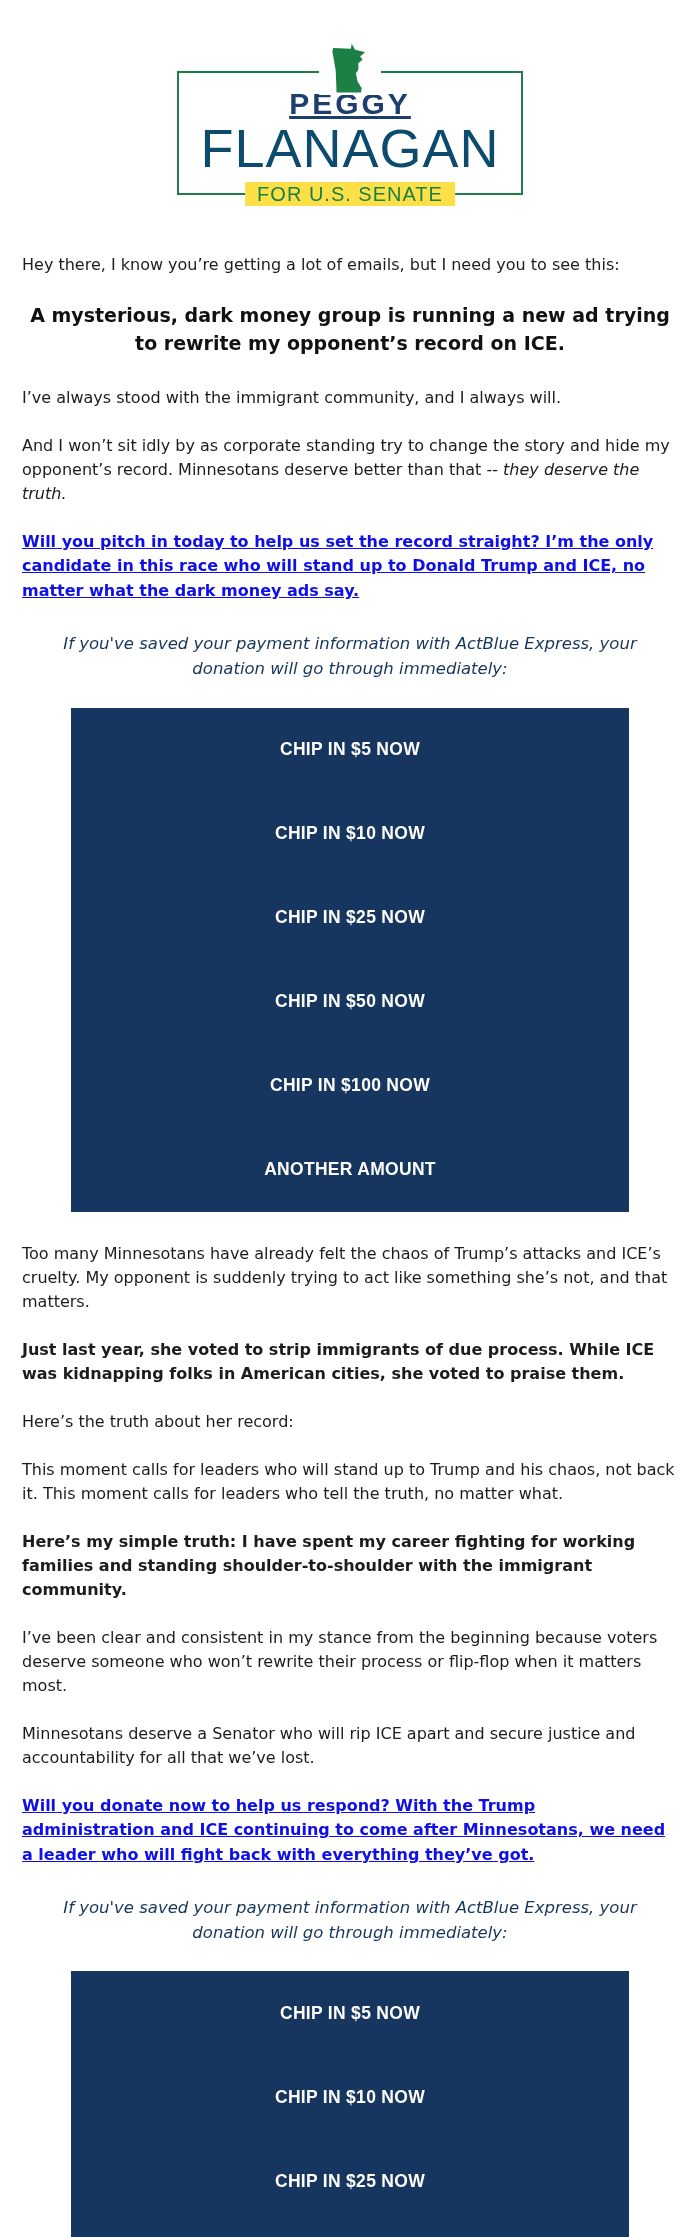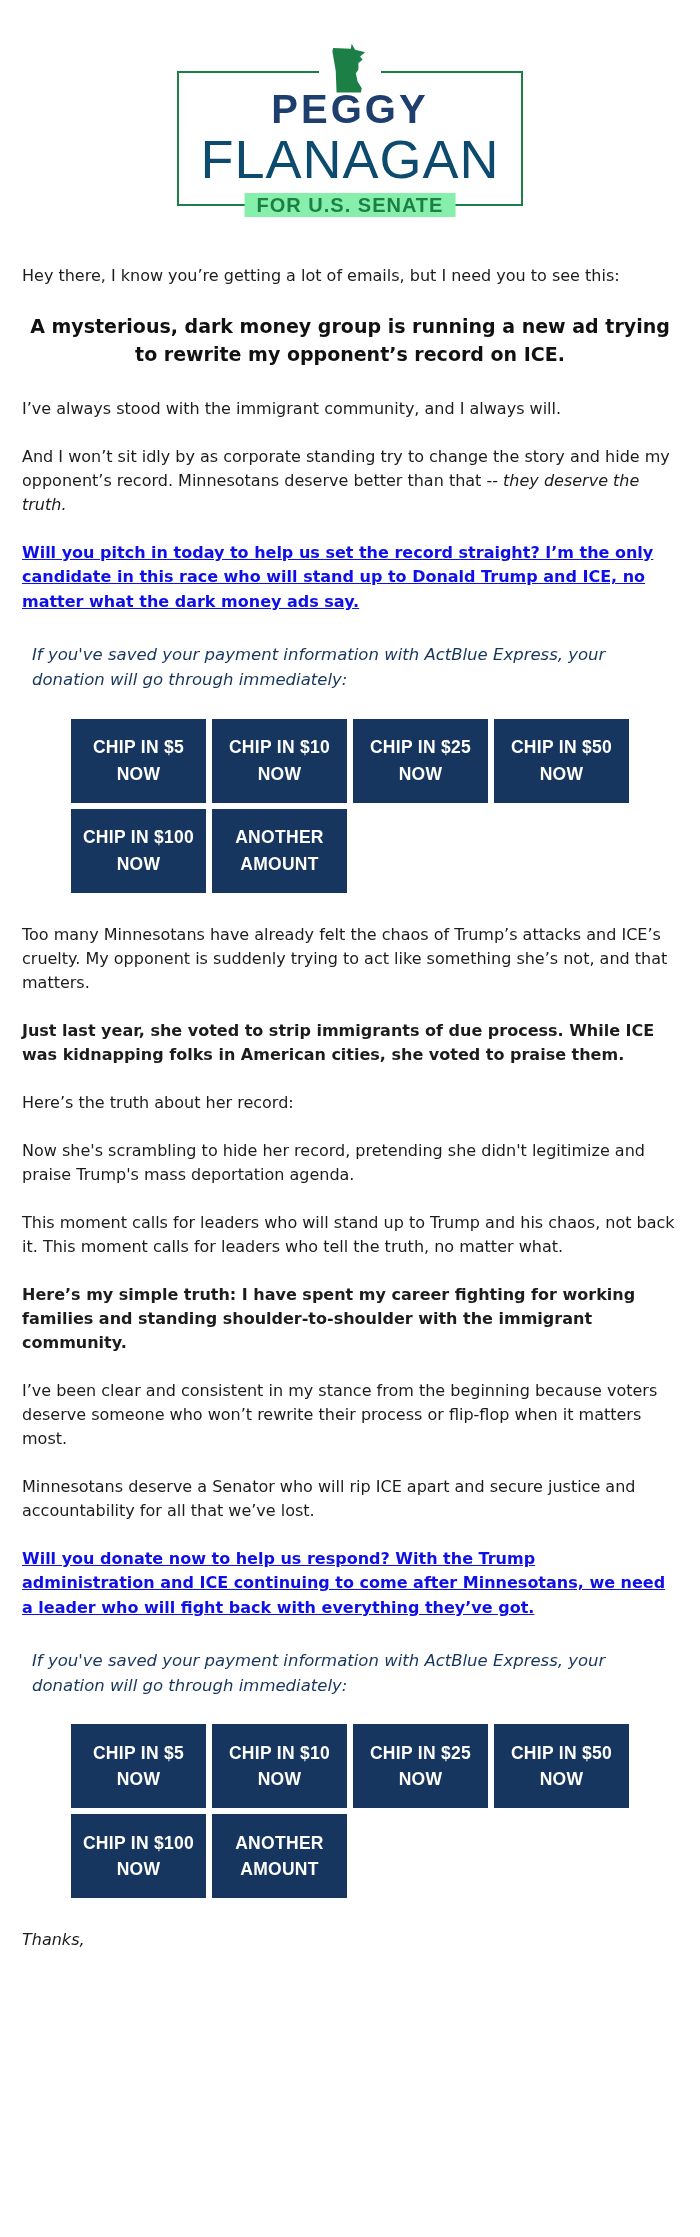--- a/index.html
+++ b/index.html
@@ -24,57 +24,57 @@
     padding:14px 6px 16px 6px;
     margin-top:26px;
   }
   .mn-icon {
     position:absolute; top:-30px; left:50%; transform:translateX(-50%);
     background:#ffffff; padding:0 10px; line-height:0;
   }
   .logo-peggy {
     font-family:"Liberation Sans", sans-serif;
     font-weight:bold; color:#1e3e6e;
-    font-size:40px; letter-spacing:3px; line-height:1.1;
+    font-size:30px; letter-spacing:3px; line-height:1.1;text-decoration:underline;
   }
   .logo-flanagan {
     font-family:"Liberation Sans", sans-serif;
     font-weight:normal; color:#0c4a6e;
     font-size:54px; letter-spacing:1px; line-height:1.05;
   }
   .logo-tagline {
     position:absolute; bottom:-13px; left:50%; transform:translateX(-50%);
-    background:#86efac; padding:0 12px; white-space:nowrap;
+    background:#fde047; padding:0 12px; white-space:nowrap;
     font-family:"Liberation Sans", sans-serif;
-    font-weight:bold; color:#1c8046; font-size:20px; letter-spacing:1px;
+    font-weight:normal; color:#1c8046; font-size:20px; letter-spacing:1px;
     line-height:1.2;
   }
 
   
   p.para { margin:0 0 24px 0; }
   .headline {
     font-weight:bold; text-align:center; font-size:19px; line-height:1.5;
     margin:0 6px 28px 6px; color:#111;
   }
   .bold-para { font-weight:bold; }
   .italic-inline { font-style:italic; }
   .link-para {
     display:block;
     color:#0f0fe8; font-weight:bold; text-decoration:underline;
     margin:0 12px 28px 0; cursor:pointer; line-height:1.55;
   }
   .actblue-note {
-    font-style:italic; text-align:left; color:#17365d;
+    font-style:italic; text-align:center; color:#17365d;
     margin:0 10px 26px 10px; font-size:16.5px;
   }
 
   
   .donate-grid {
     width:558px; margin:0 auto 30px auto;
-    display:grid; grid-template-columns:1fr 1fr 1fr 1fr; gap:6px;
+    display:grid; grid-template-columns:1fr; 
   }
   .donate-btn {
     background:#16365f; color:#ffffff;
     height:84px; display:flex; align-items:center; justify-content:center;
     font-family:"Liberation Sans", sans-serif;
     font-weight:bold; font-size:17.5px; letter-spacing:0.3px;
     cursor:pointer; text-align:center;
   }
 
   .signoff { margin:6px 0 0 0; }
@@ -114,21 +114,20 @@
     <div class="donate-btn">CHIP IN $10 NOW</div>
     <div class="donate-btn">CHIP IN $25 NOW</div>
     <div class="donate-btn">CHIP IN $50 NOW</div>
     <div class="donate-btn">CHIP IN $100 NOW</div>
     <div class="donate-btn">ANOTHER AMOUNT</div>
   </div>
 
   <p class="para">Too many Minnesotans have already felt the chaos of Trump’s attacks and ICE’s cruelty. My opponent is suddenly trying to act like something she’s not, and that matters.</p>
   <p class="para bold-para">Just last year, she voted to strip immigrants of due process. While ICE was kidnapping folks in American cities, she voted to praise them.</p>
   <p class="para">Here’s the truth about her record:</p>
-  <p class="para">Now she's scrambling to hide her record, pretending she didn't legitimize and praise Trump's mass deportation agenda.</p>
   <p class="para">This moment calls for leaders who will stand up to Trump and his chaos, not back it. This moment calls for leaders who tell the truth, no matter what.</p>
   <p class="para bold-para">Here’s my simple truth: I have spent my career fighting for working families and standing shoulder-to-shoulder with the immigrant community.</p>
   <p class="para">I’ve been clear and consistent in my stance from the beginning because voters deserve someone who won’t rewrite their process or flip-flop when it matters most.</p>
   <p class="para">Minnesotans deserve a Senator who will rip ICE apart and secure justice and accountability for all that we’ve lost.</p>
 
   <a class="link-para">Will you donate now to help us respond? With the Trump administration and ICE continuing to come after Minnesotans, we need a leader who will fight back with everything they’ve got.</a>
 
   <p class="actblue-note">If you've saved your payment information with ActBlue Express, your donation will go through immediately:</p>
 
   <div class="donate-grid">

